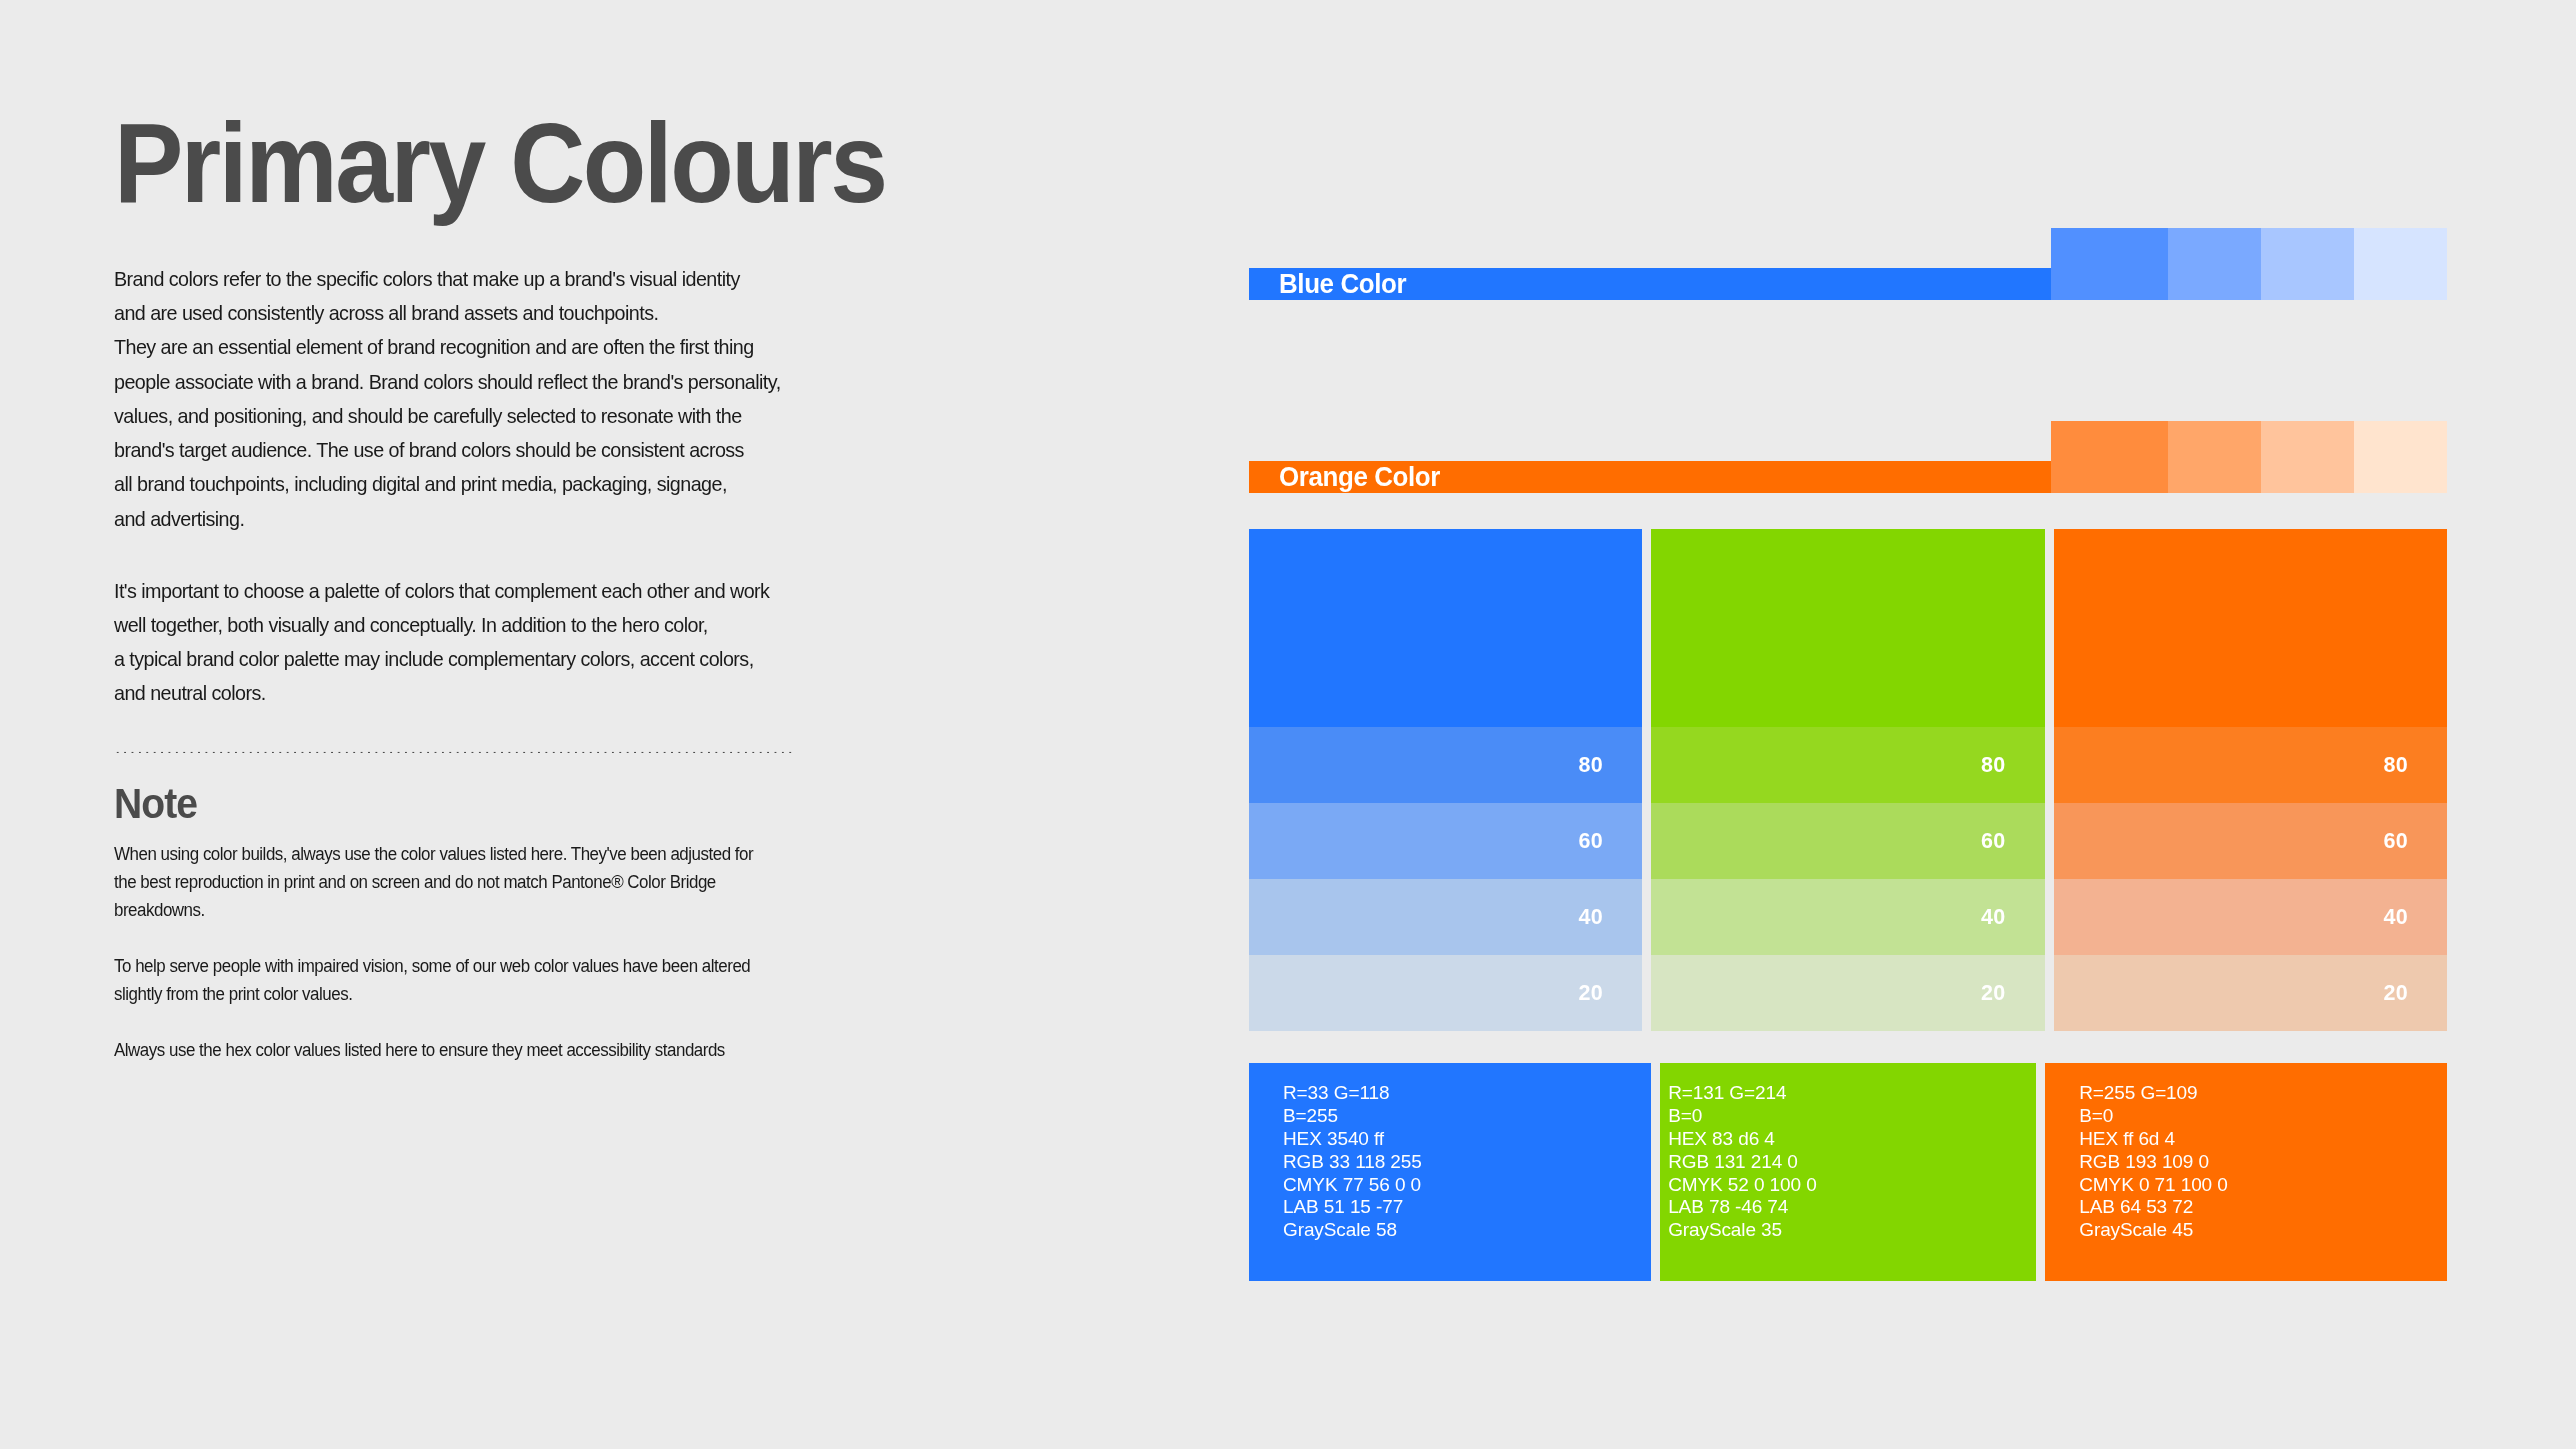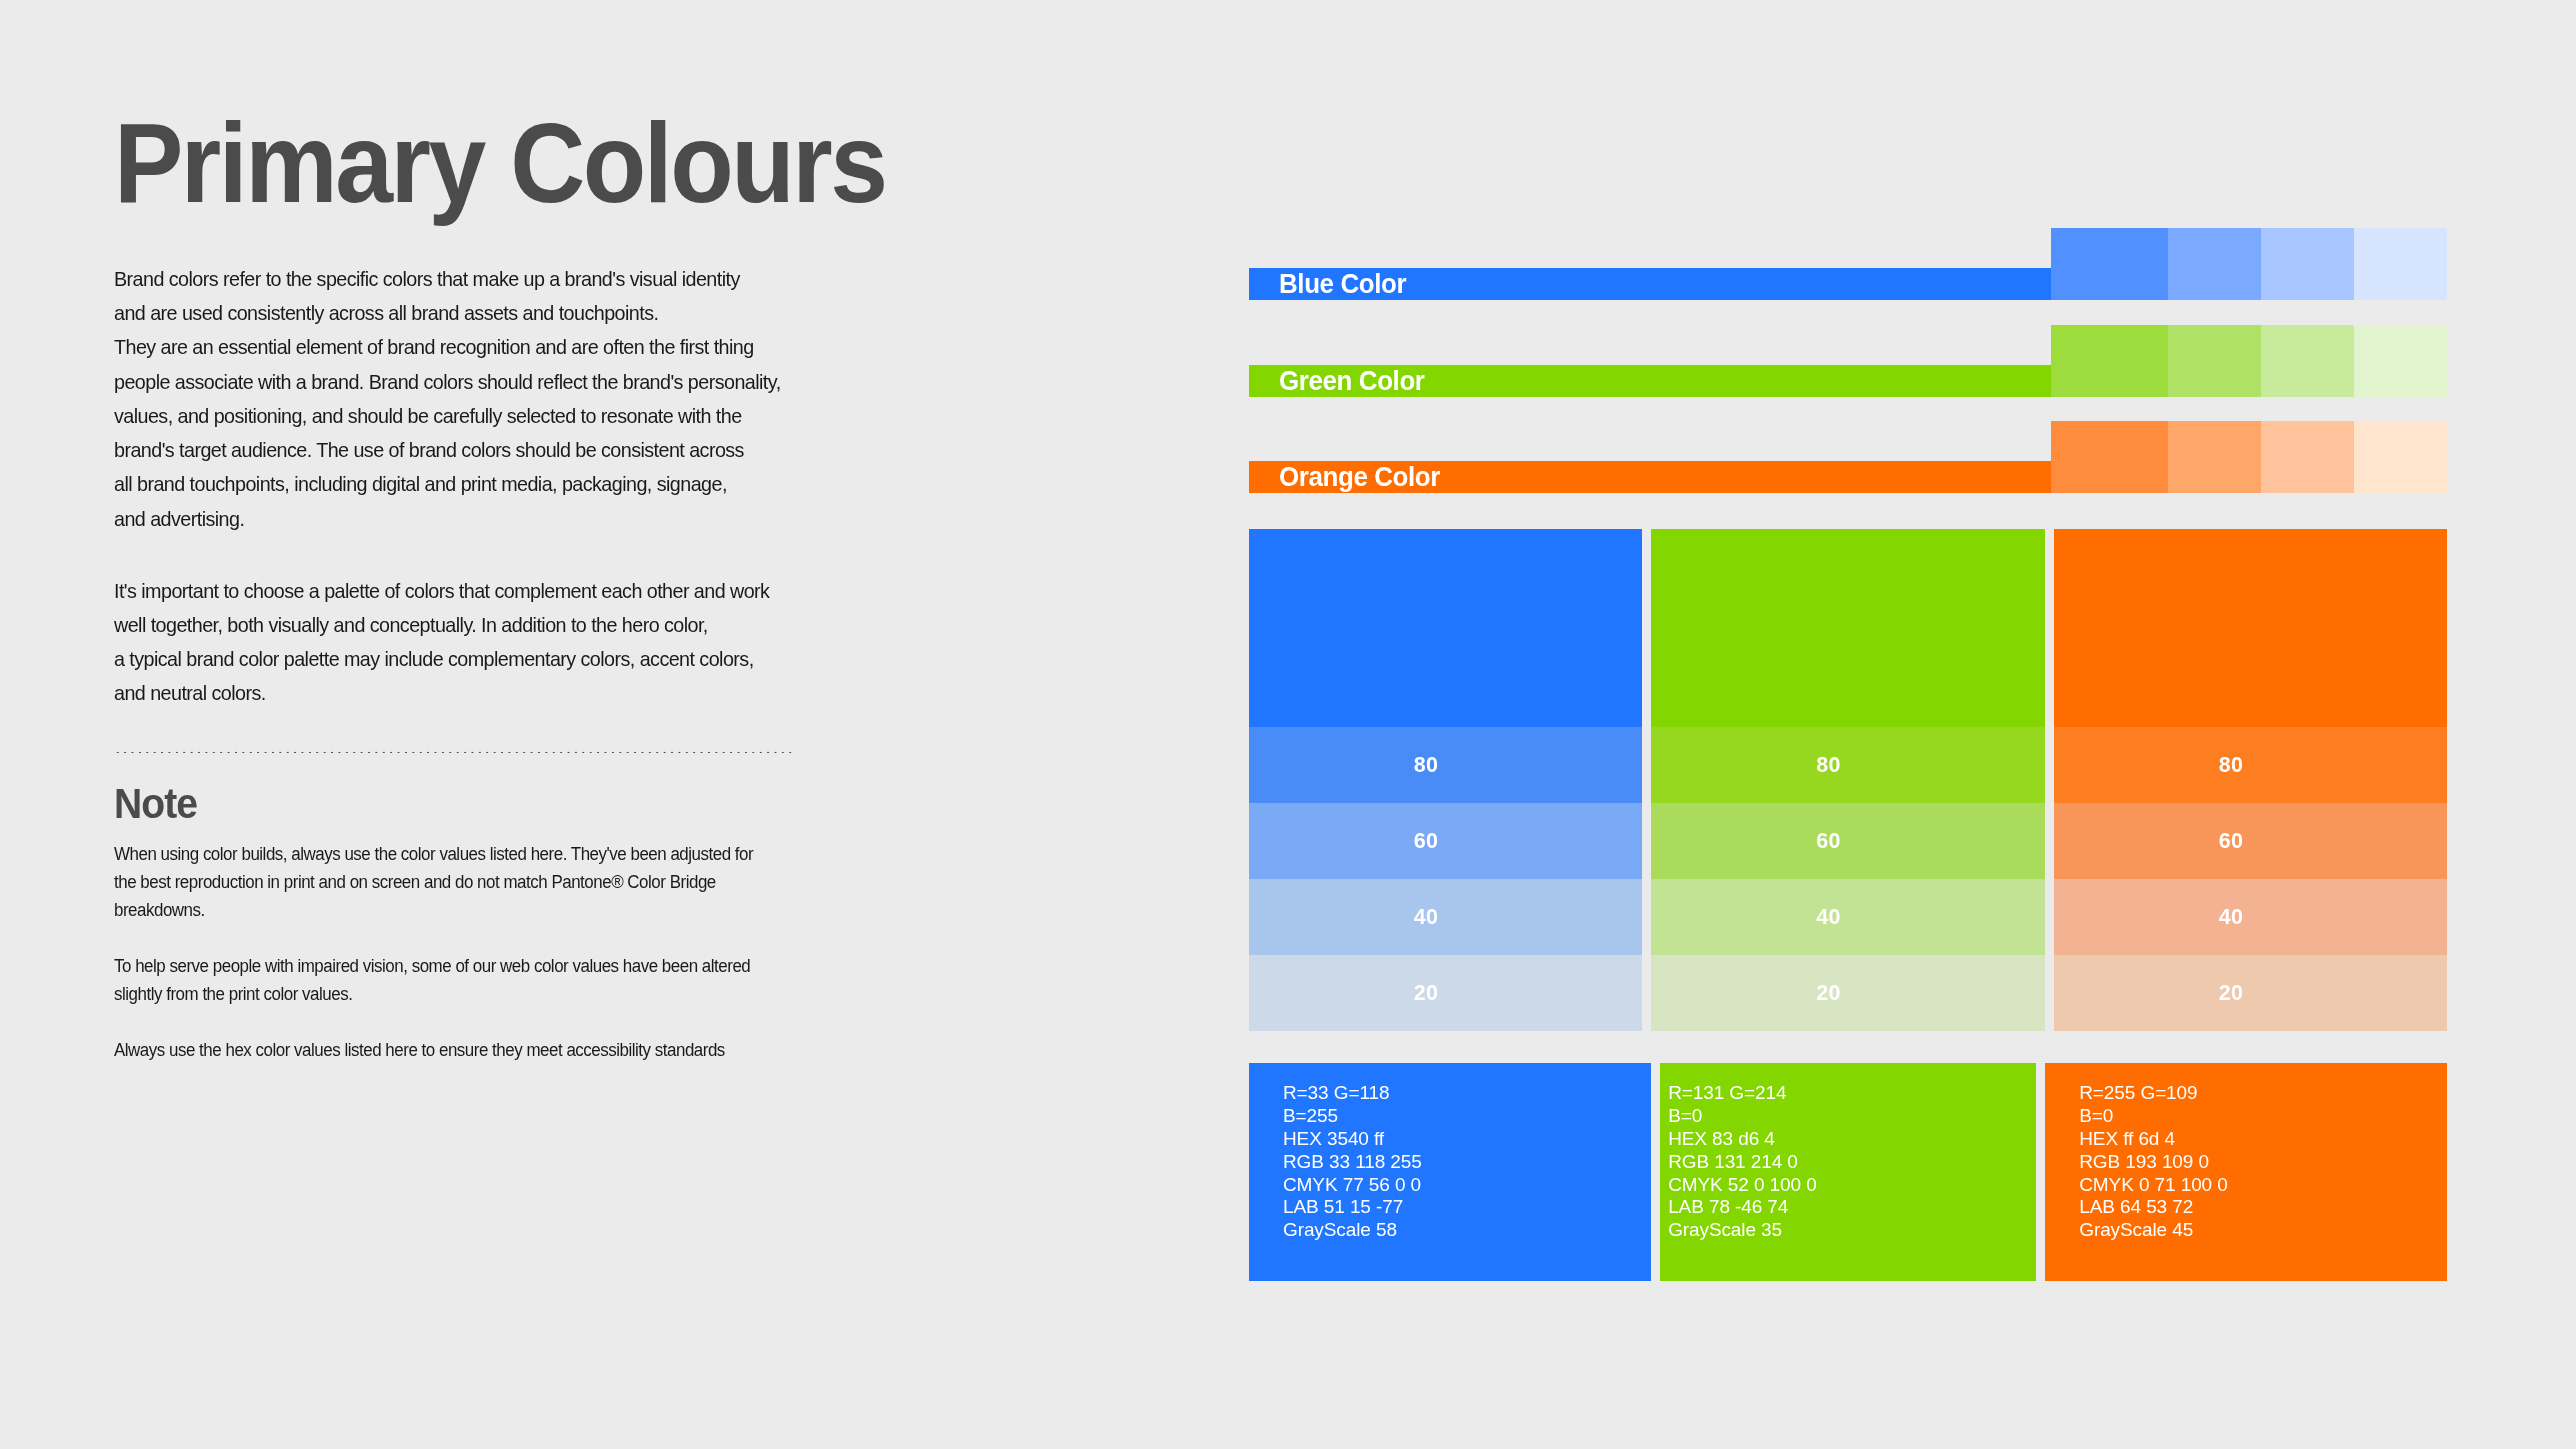--- a/index.html
+++ b/index.html
@@ -147,21 +147,21 @@
   }
   .ladder-band {
     position: relative;
     display: flex;
     align-items: center;
     justify-content: flex-end;
     padding-right: 39px;
     box-sizing: border-box;
   }
   .ladder-band.base   { flex: 0 0 198px; }
-  .ladder-band.step   { flex: 0 0 76px; justify-content: center; }
+  .ladder-band.step   { flex: 0 0 76px; }
   .tint-num {
     font-family: "Liberation Sans Narrow", "Liberation Sans", sans-serif;
     font-weight: bold;
     font-size: 21.5px;
     color: #ffffff;
     letter-spacing: 0.3px;
   }
 
   
   .info-row {
@@ -232,29 +232,20 @@
   <div class="hero-bar bar-0">
     <div class="hero-main" style="background-color: rgb(33, 118, 255);">
       <span class="hero-label">Blue Color</span>
     </div>
     <div class="hero-tint t1" style="background-color: rgb(81, 144, 255);"></div>
     <div class="hero-tint" style="background-color: rgb(122, 169, 255);"></div>
     <div class="hero-tint" style="background-color: rgb(168, 198, 255);"></div>
     <div class="hero-tint" style="background-color: rgb(214, 228, 255);"></div>
   </div>
 
-  <div class="hero-bar bar-1">
-    <div class="hero-main" style="background-color: rgb(131, 214, 0);">
-      <span class="hero-label">Green Color</span>
-    </div>
-    <div class="hero-tint t1" style="background-color: rgb(156, 221, 61);"></div>
-    <div class="hero-tint" style="background-color: rgb(177, 226, 104);"></div>
-    <div class="hero-tint" style="background-color: rgb(199, 235, 155);"></div>
-    <div class="hero-tint" style="background-color: rgb(226, 244, 206);"></div>
-  </div>
 
   <div class="hero-bar bar-2">
     <div class="hero-main" style="background-color: rgb(255, 109, 0);">
       <span class="hero-label">Orange Color</span>
     </div>
     <div class="hero-tint t1" style="background-color: rgb(255, 140, 61);"></div>
     <div class="hero-tint" style="background-color: rgb(255, 166, 105);"></div>
     <div class="hero-tint" style="background-color: rgb(255, 196, 156);"></div>
     <div class="hero-tint" style="background-color: rgb(255, 228, 206);"></div>
   </div>

